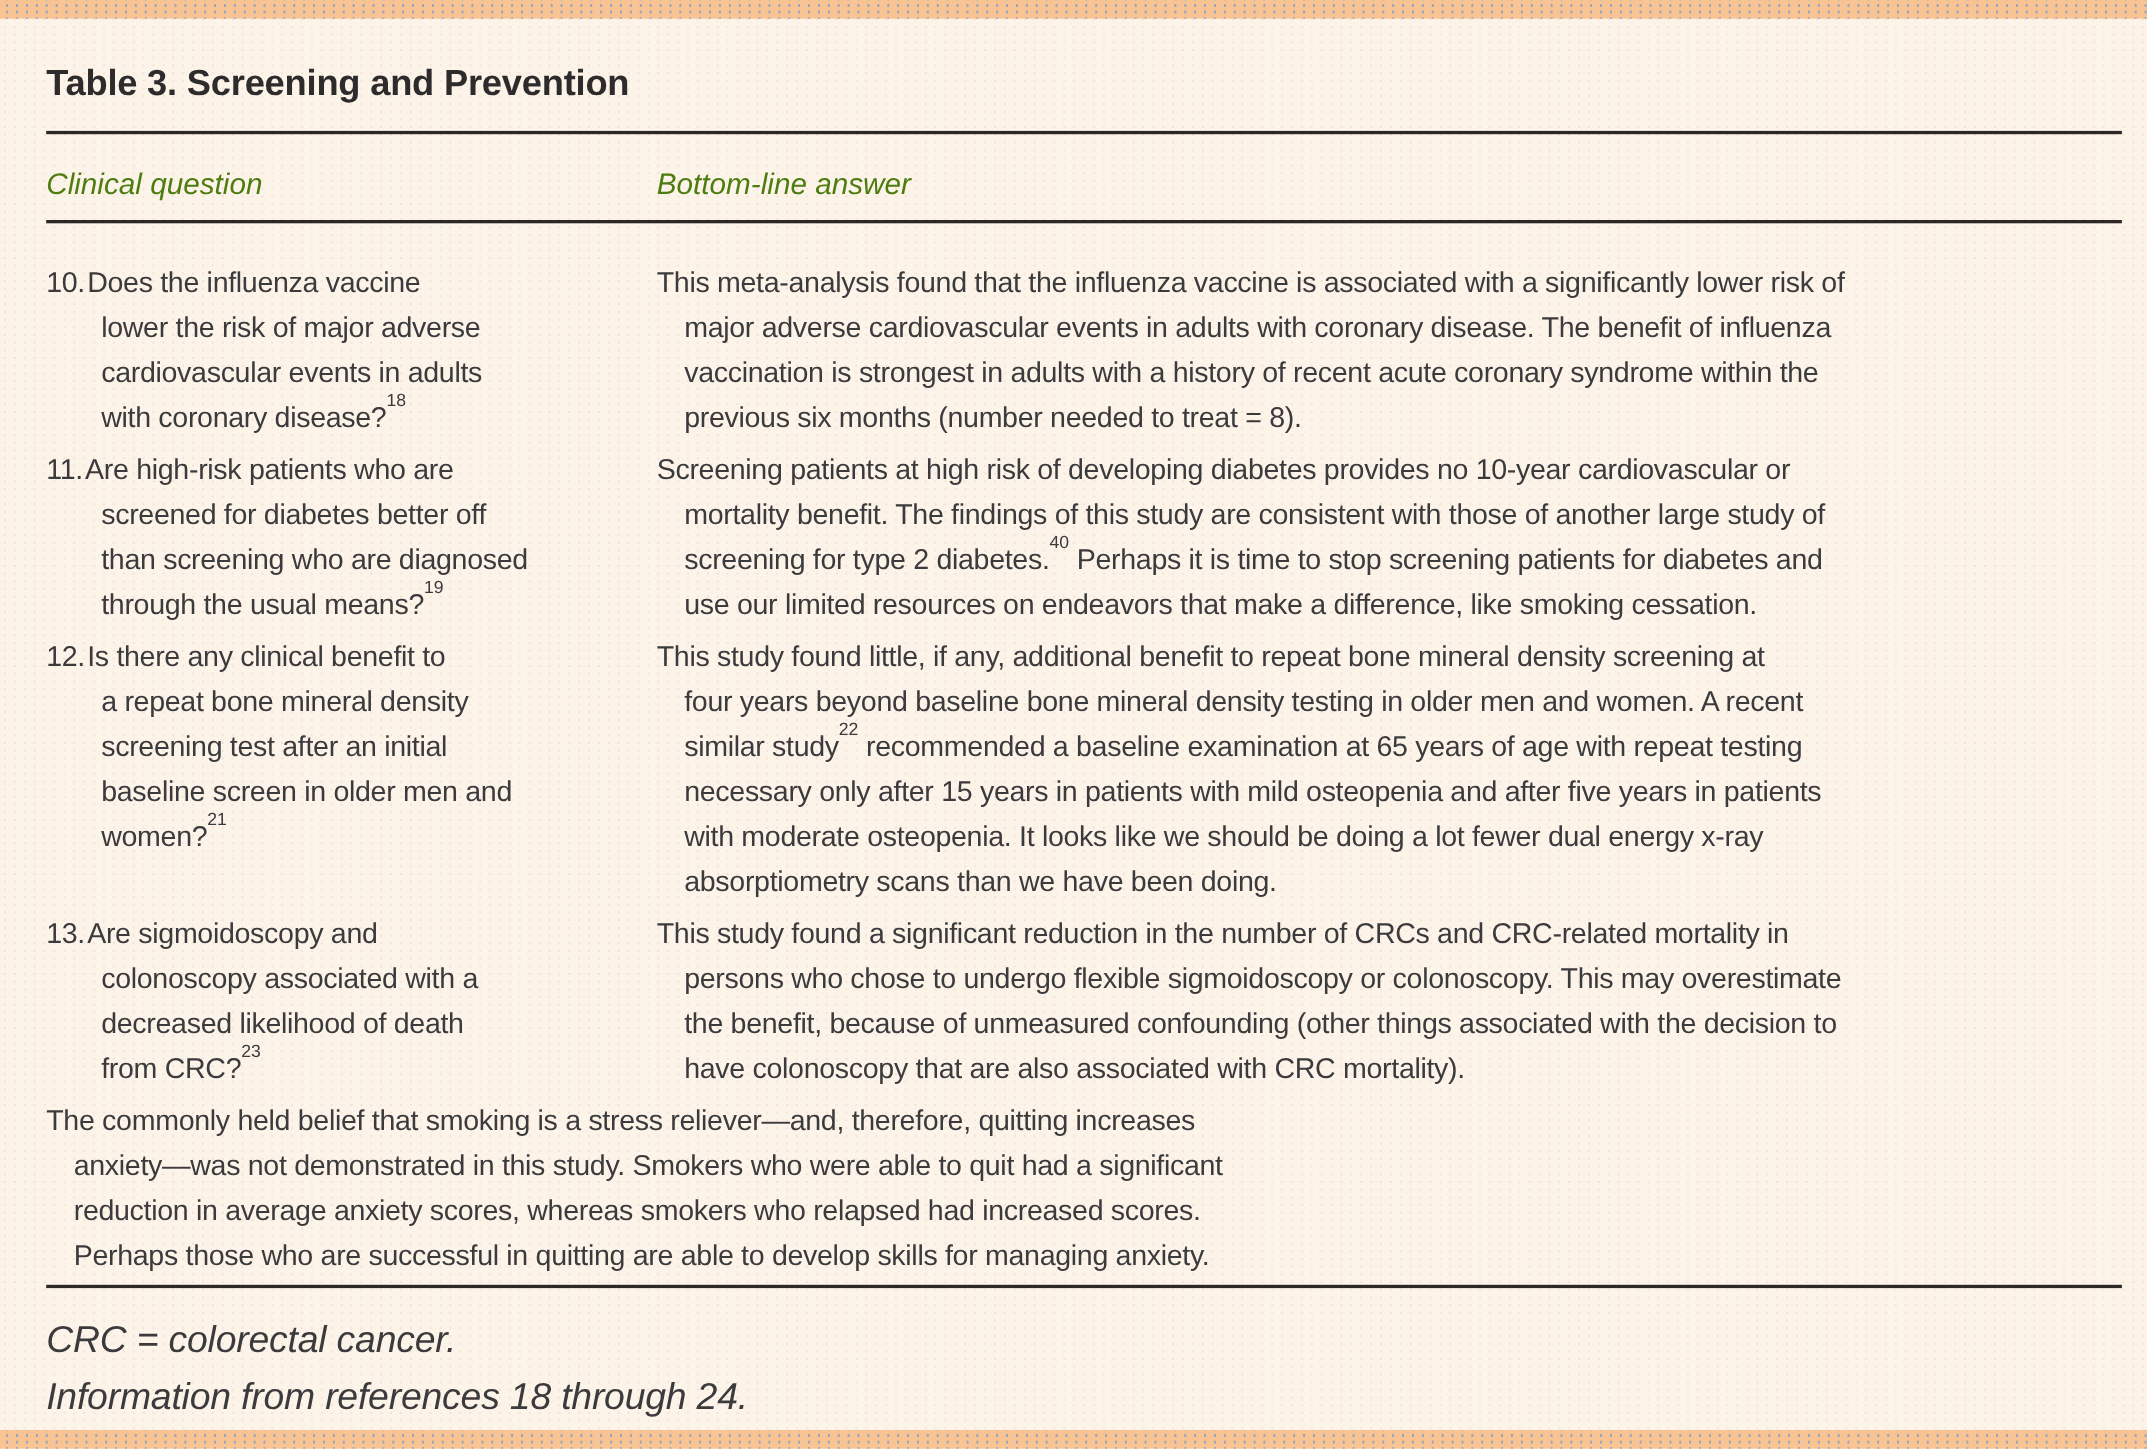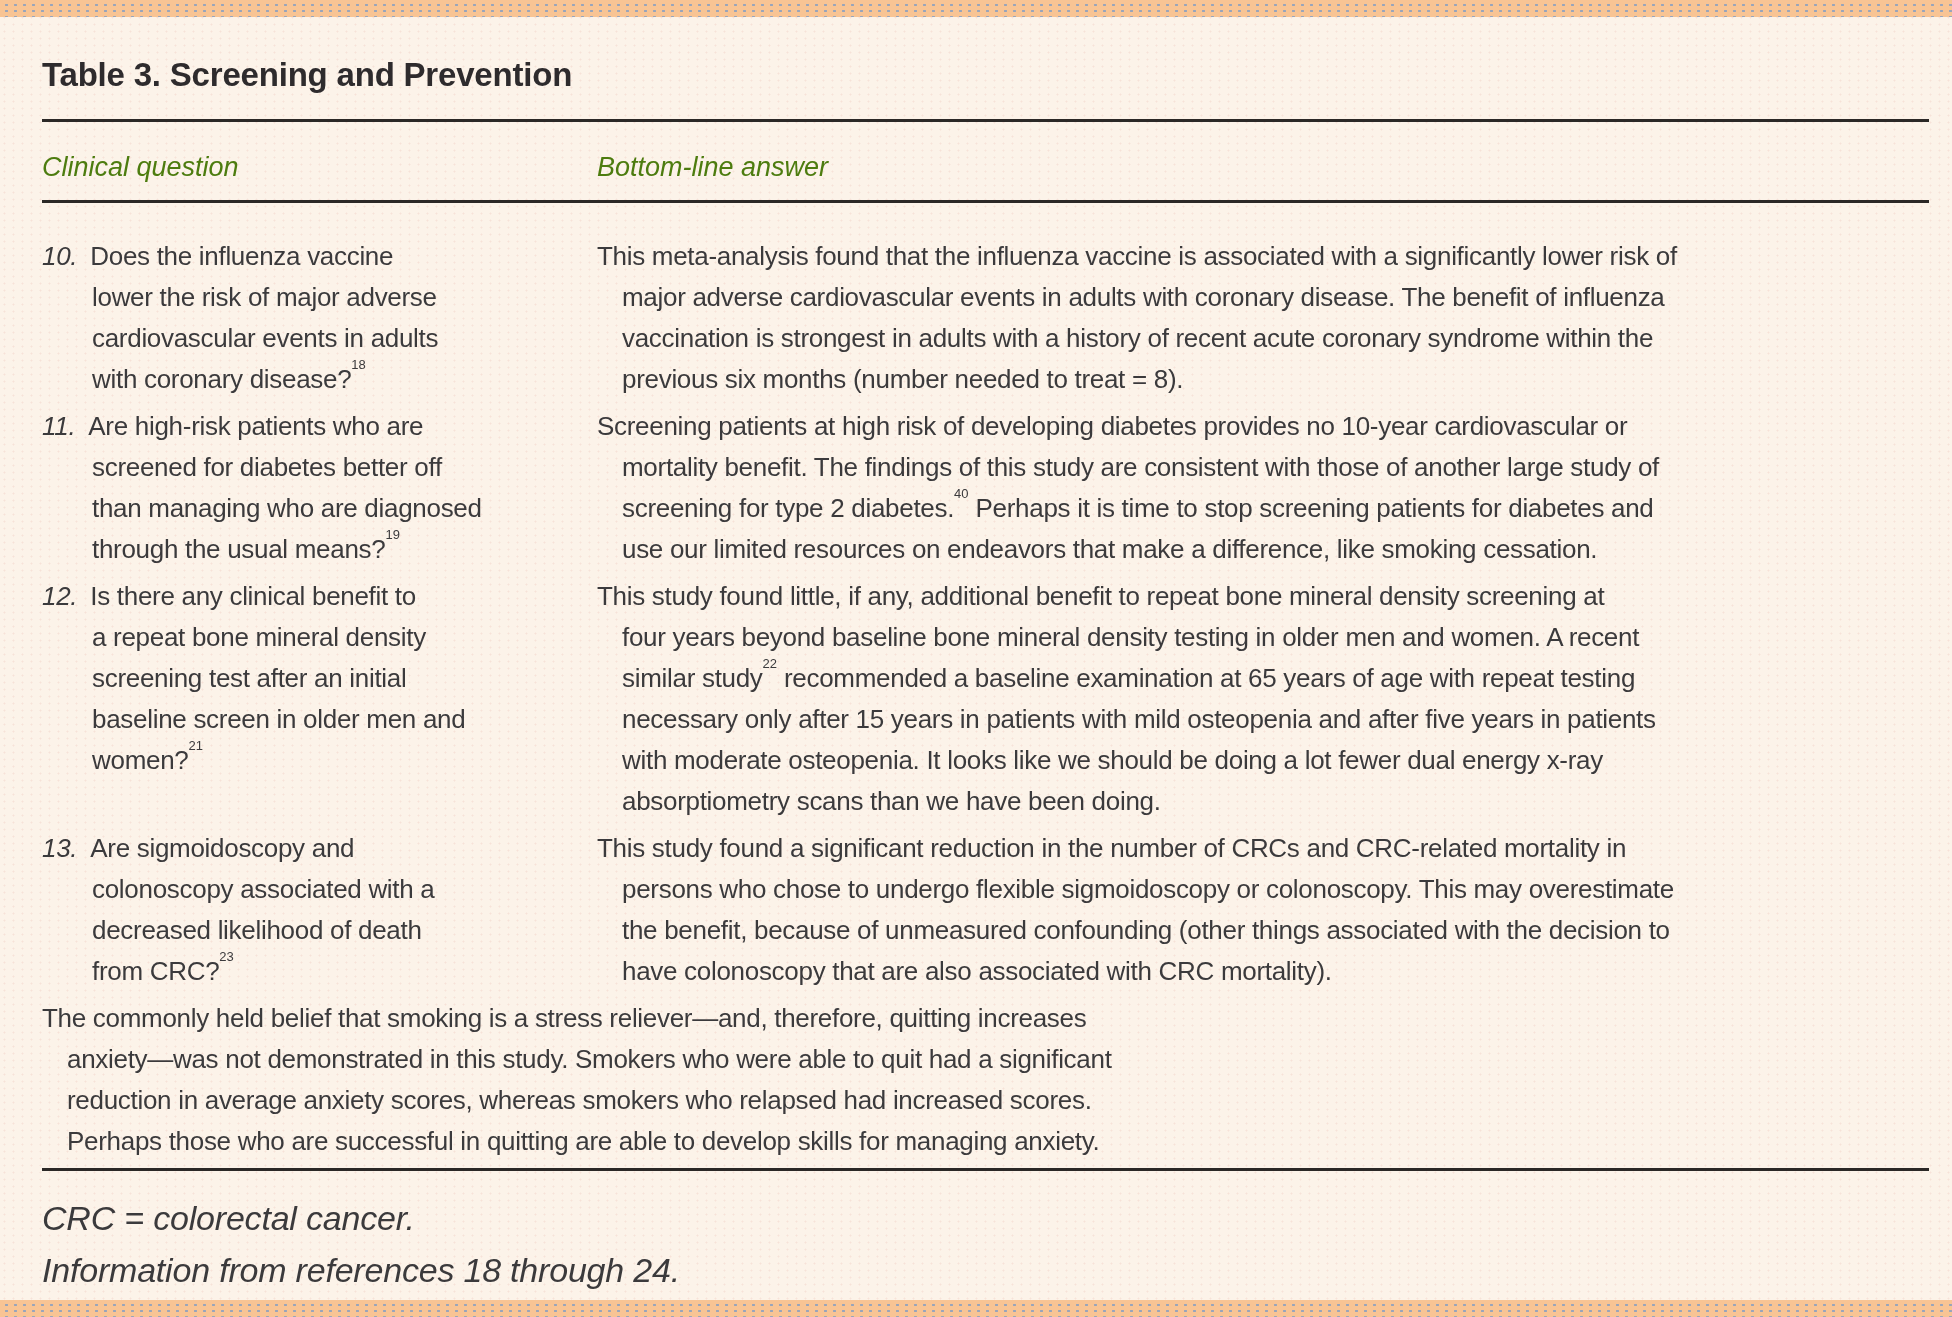--- a/index.html
+++ b/index.html
@@ -67,27 +67,27 @@
     letter-spacing: -0.3px;
   }
   p.qtext, p.atext {
     margin: 0;
     white-space: pre-line;
   }
   p.qtext {
     padding-left: 50px;
     text-indent: -50px;
   }
-  .rownum { margin-right: 13px; font-style: italic; }
+  .rownum { margin-right: 2px; }
   p.atext {
     padding-left: 25px;
     text-indent: -25px;
   }
   sup.ref {
-    font-size: 13px;
+    font-size: 16px;
     line-height: 0;
     letter-spacing: 0;
     position: relative;
     top: -9px;
   }
   .footnote {
     font-size: 34px;
     line-height: 34px;
     font-style: italic;
     letter-spacing: -0.2px;
@@ -127,21 +127,21 @@
 major adverse cardiovascular events in adults with coronary disease. The benefit of influenza
 vaccination is strongest in adults with a history of recent acute coronary syndrome within the
 previous six months (number needed to treat = 8).</span><sup class="ref"></sup><span></span></p>
       </div>
     </div>
 
     <div class="row">
       <div class="qcol">
         <p class="qtext"><span class="rownum">11.</span><span>Are high-risk patients who are
 screened for diabetes better off
-than managing who are diagnosed
+than screening who are diagnosed
 through the usual means?</span><sup class="ref">19</sup></p>
       </div>
       <div class="acol">
         <p class="atext"><span>Screening patients at high risk of developing diabetes provides no 10-year cardiovascular or
 mortality benefit. The findings of this study are consistent with those of another large study of
 screening for type 2 diabetes.</span><sup class="ref">40</sup><span> Perhaps it is time to stop screening patients for diabetes and
 use our limited resources on endeavors that make a difference, like smoking cessation.</span></p>
       </div>
     </div>
 

